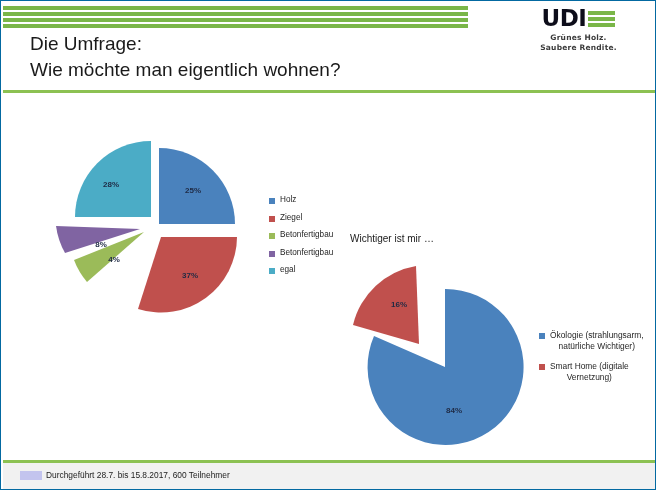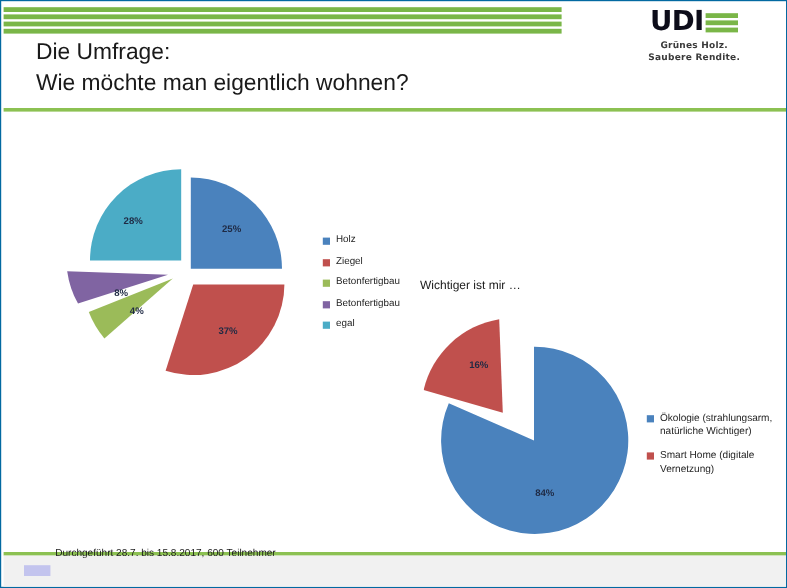--- a/index.html
+++ b/index.html
@@ -134,22 +134,23 @@
     white-space: nowrap;
   }
   #chart2-svg {
     position: absolute;
     left: 352px;
     top: 262px;
   }
   #chart2-legend {
     position: absolute;
     left: 538px;
-    top: 342px;
+    top: 329px;
     width: 118px;
+    text-align: center;
   }
 
   
   .legend-item {
     display: flex;
     align-items: flex-start;
     margin-bottom: 7px;
   }
   .legend-swatch {
     width: 6px;
@@ -195,21 +196,21 @@
     position: absolute;
     left: 19px;
     top: 470px;
     width: 22px;
     height: 9px;
     background: #c3c4ee;
   }
   #footer-text {
     position: absolute;
     left: 45px;
-    top: 454px;
+    top: 469px;
     font-size: 8.4px;
     color: #1c1c1c;
     white-space: nowrap;
   }
 </style>
 </head>
 <body>
 
 <div id="slide">
 

